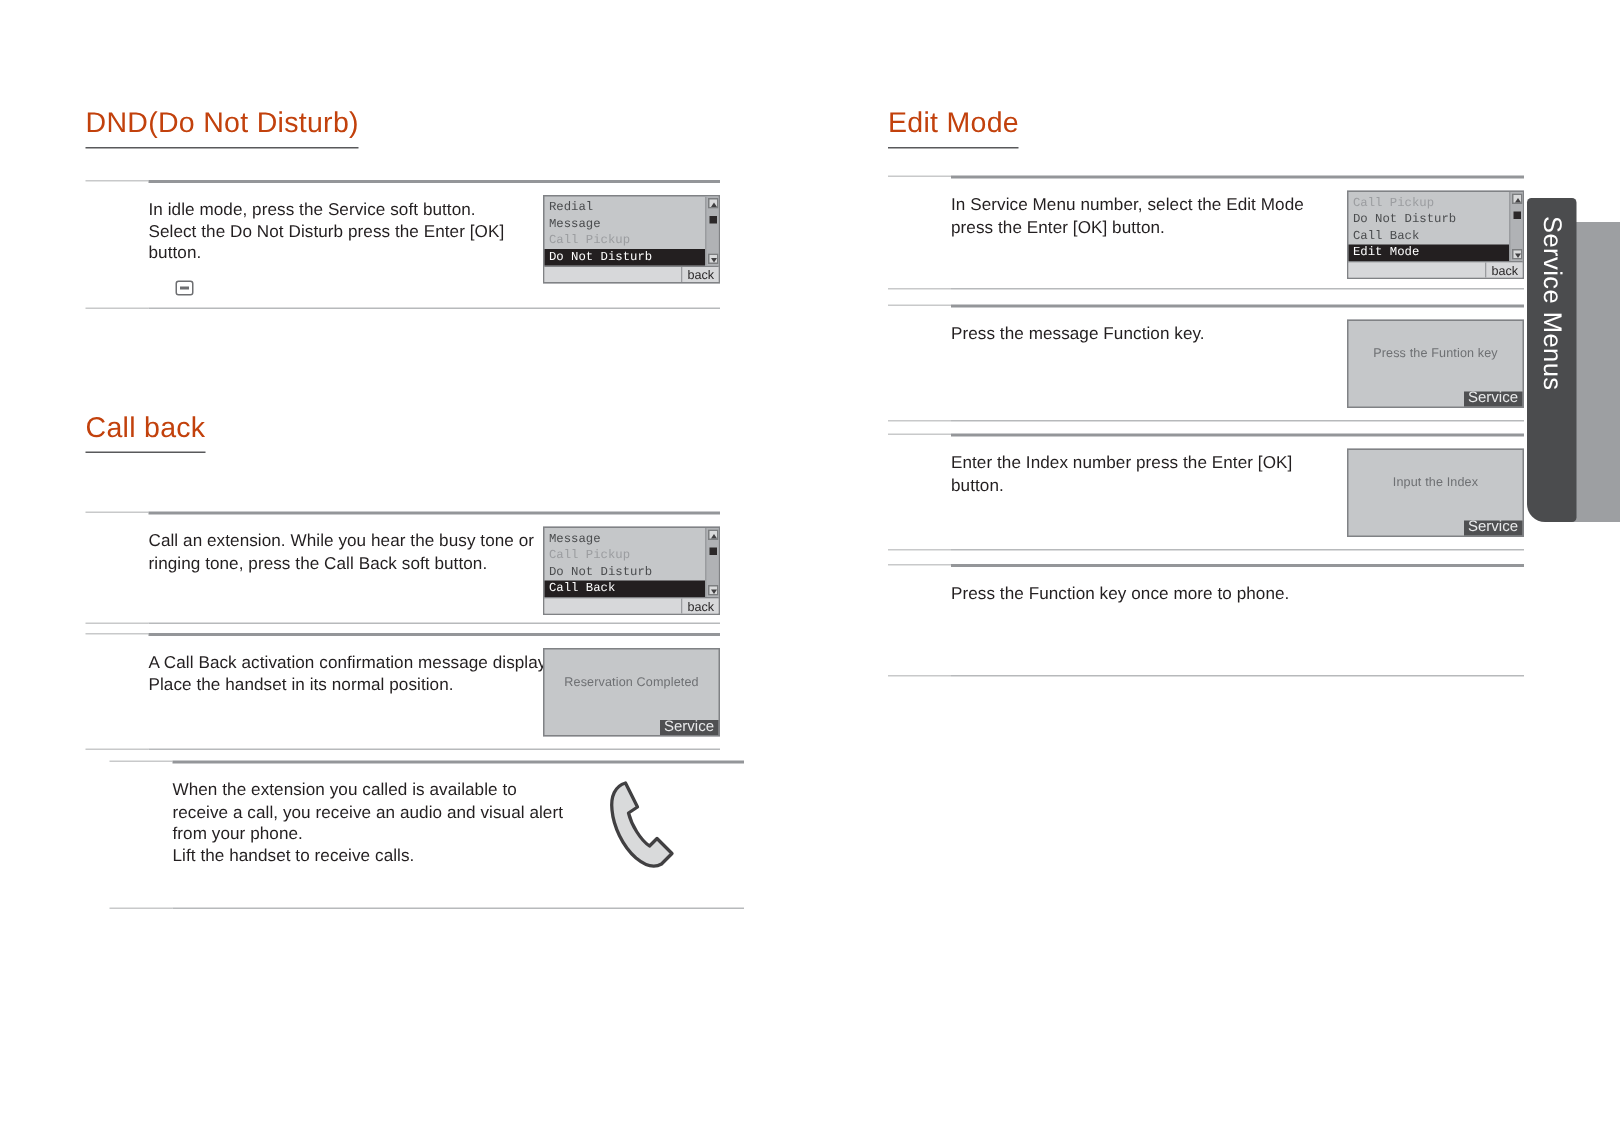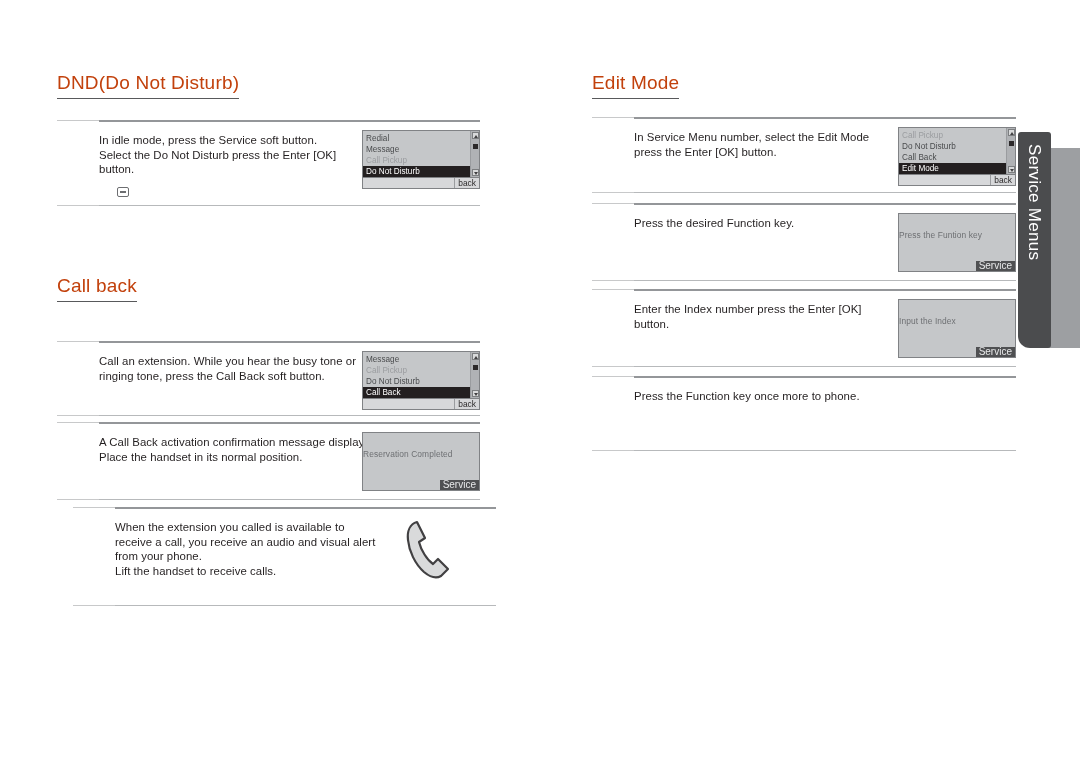--- a/index.html
+++ b/index.html
@@ -99,20 +99,21 @@
     border: 1.4px solid #808285;
     background: #c5c7c9;
     font-size: 8.2px;
     line-height: 10.4px;
     position: relative;
     font-family: "Liberation Sans", sans-serif;
   }
   .lcd-list { padding: 0; }
   .lcd-body {
     display: flex;
+    font-family: Liberation Mono, monospace;
   }
   .lcd-rows { flex: 1 1 auto; padding: 2px 0 0 0; }
   .lcd-row {
     padding: 0 3px;
     height: 11px;
     line-height: 11px;
     color: #4a4c4e;
     white-space: nowrap;
     overflow: hidden;
   }
@@ -175,21 +176,21 @@
   .lcd-msg {
     width: 118px;
     height: 59px;
     border: 1.4px solid #808285;
     background: #c5c7c9;
     position: relative;
   }
   .lcd-msg .msg-text {
     position: absolute;
     left: 0; right: 0; top: 16px;
-    text-align: left;
+    text-align: center;
     font-size: 8.4px;
     color: #6e7073;
     letter-spacing: 0.1px;
   }
   .lcd-msg .msg-soft {
     position: absolute;
     right: 0; bottom: 0;
     background: #4f5052;
     color: #e8e9ea;
     font-size: 10px;
@@ -377,21 +378,21 @@
             </div>
           </div>
         </div>
       </div>
       <div class="rule thin"></div>
     </div>
 
     <div style="position:absolute; top:203px; left:0; width:424px;">
       <div class="rule"></div>
       <div class="step" style="min-height:75px;">
-        <div class="step-text">Press the desired Function  key.</div>
+        <div class="step-text">Press the message Function  key.</div>
         <div class="step-art">
           <div class="lcd-msg">
             <div class="msg-text">Press the Funtion key</div>
             <div class="msg-soft">Service</div>
           </div>
         </div>
       </div>
       <div class="rule thin"></div>
     </div>
 

